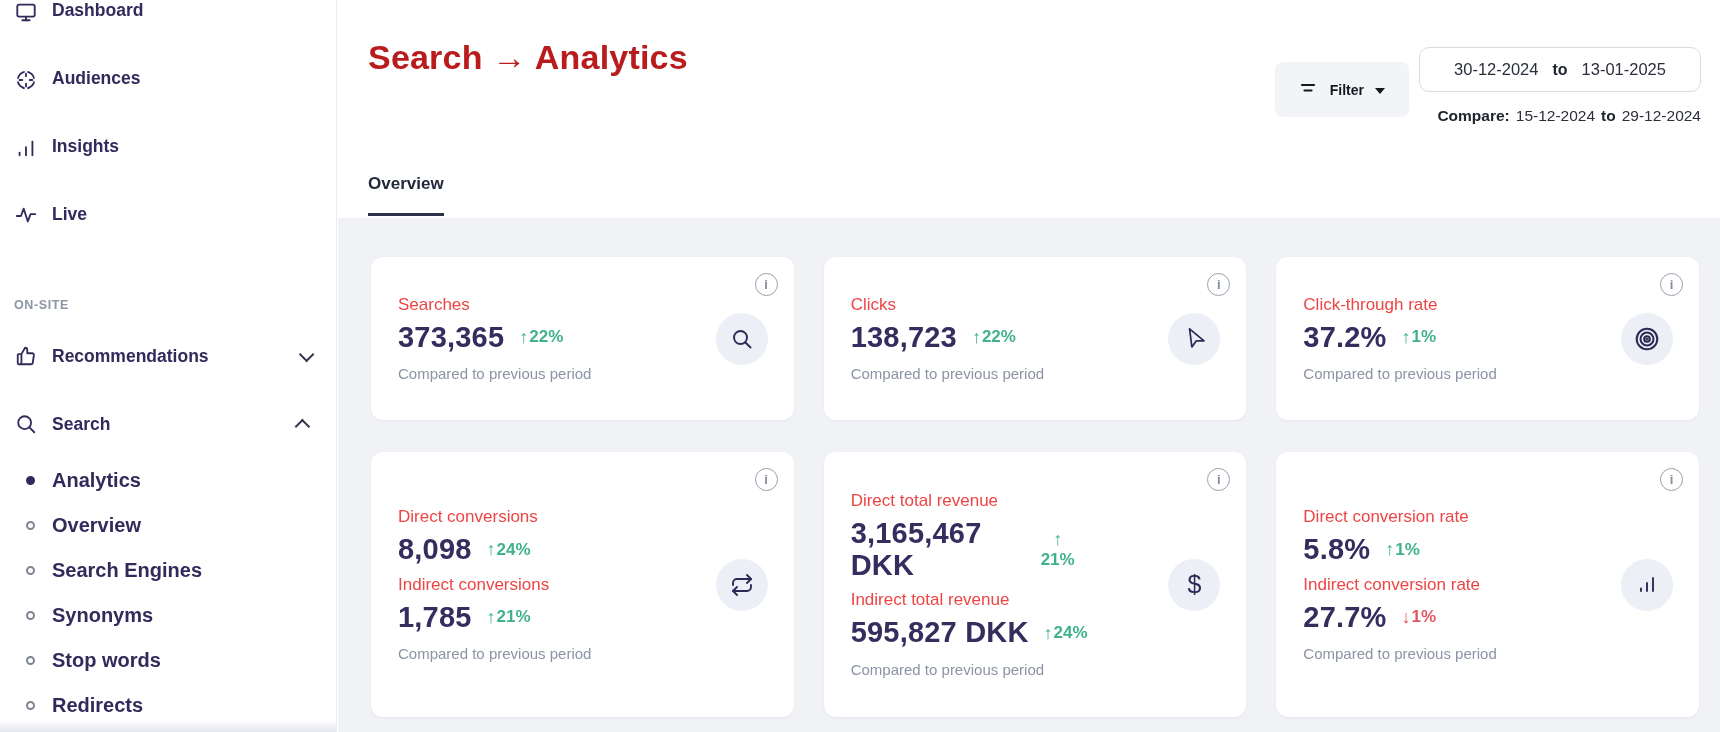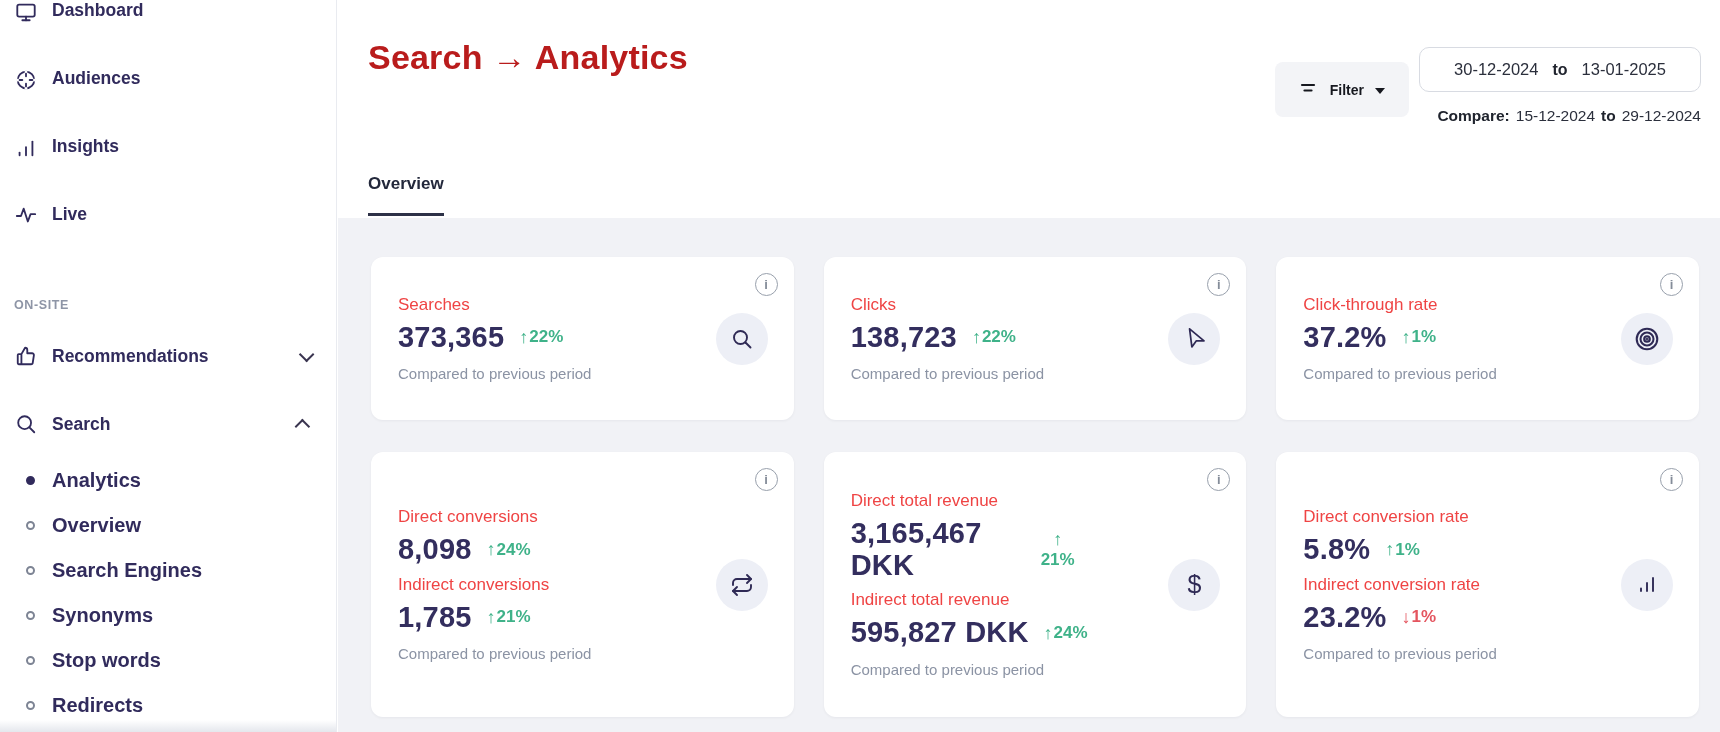--- a/index.html
+++ b/index.html
@@ -328,21 +328,21 @@
           <div class="metric-label">Direct conversion rate</div>
           <div class="value-row">
             <span class="value">5.8%</span>
             <span class="delta up">
                 <span class="arr">↑</span>
                 <span>1%</span>
               </span>
           </div>
           <div class="metric-label">Indirect conversion rate</div>
           <div class="value-row">
-            <span class="value">23.2%</span>
+            <span class="value">27.7%</span>
             <span class="delta down">
                 <span class="arr">↓</span>
                 <span>1%</span>
               </span>
           </div>
           <div class="note">Compared to previous period</div>
         </div>
       </section>
 
     </div>

